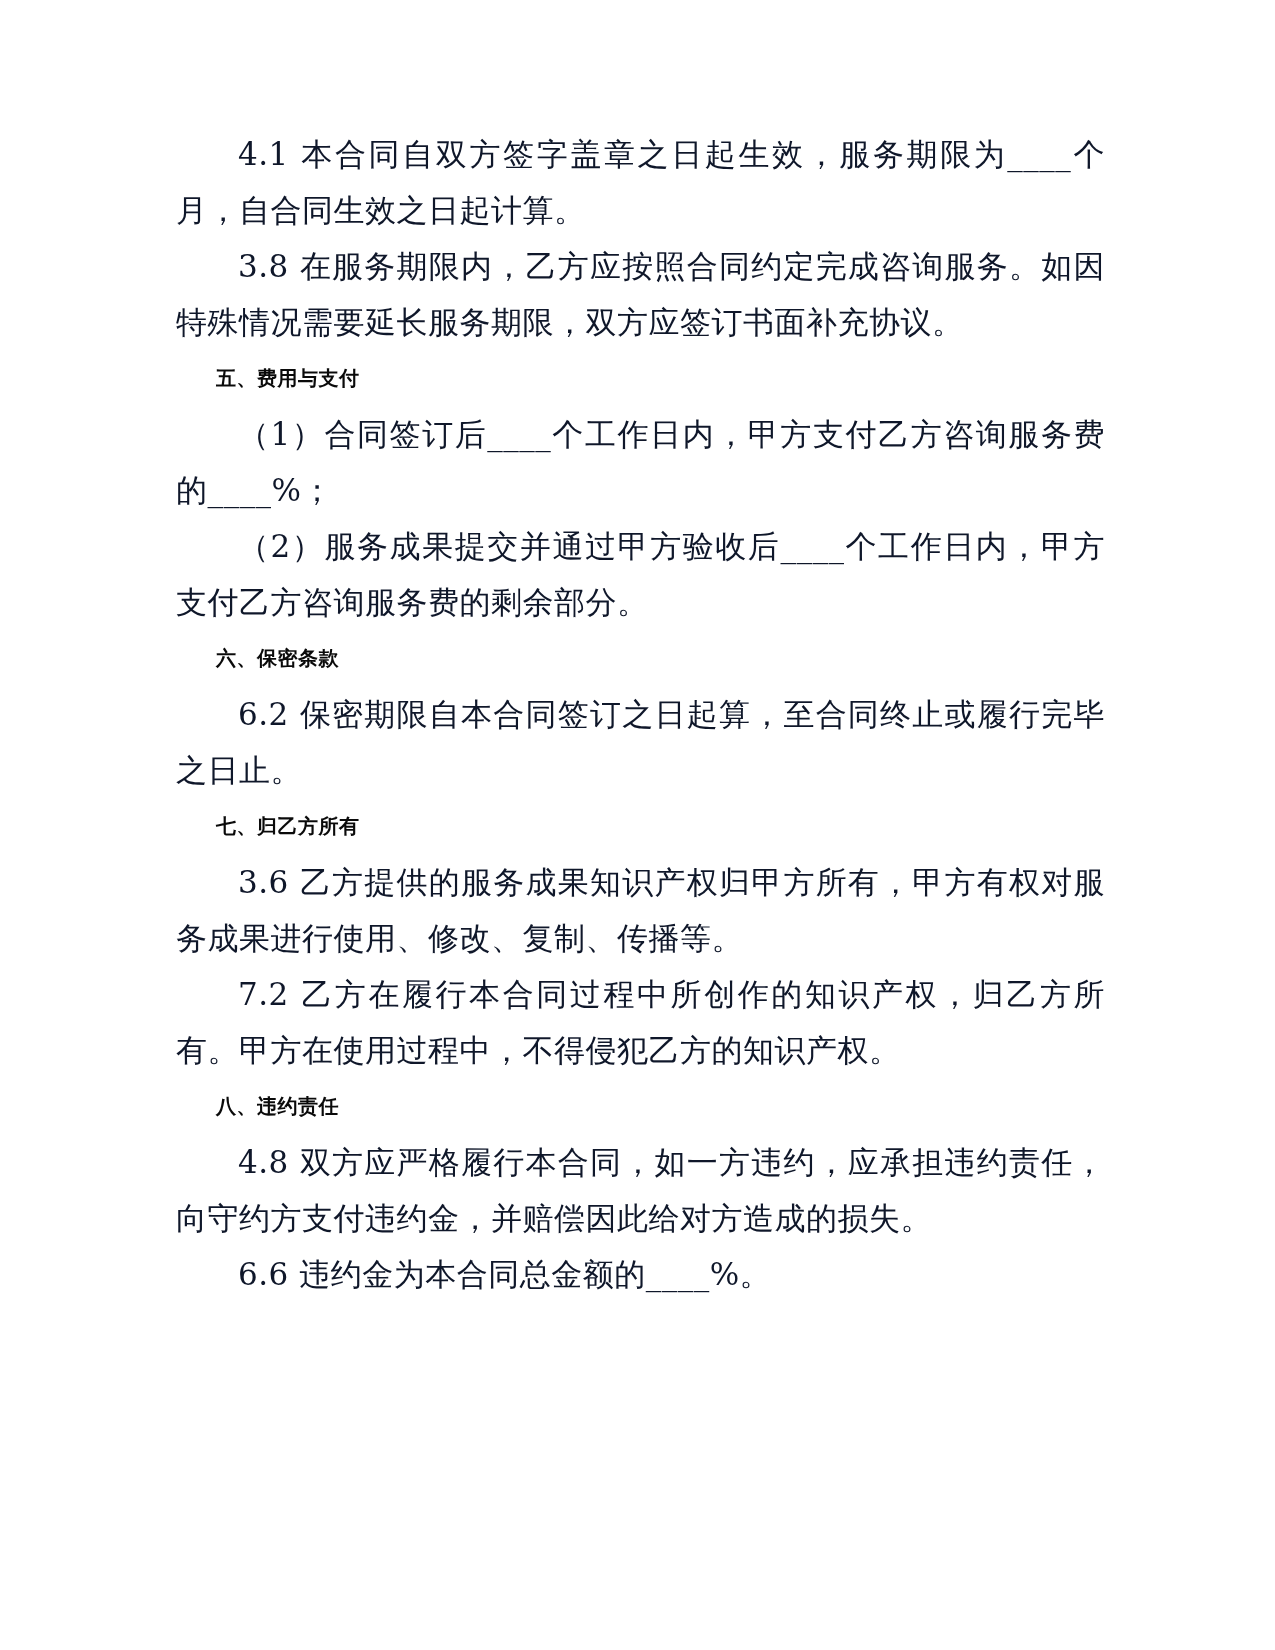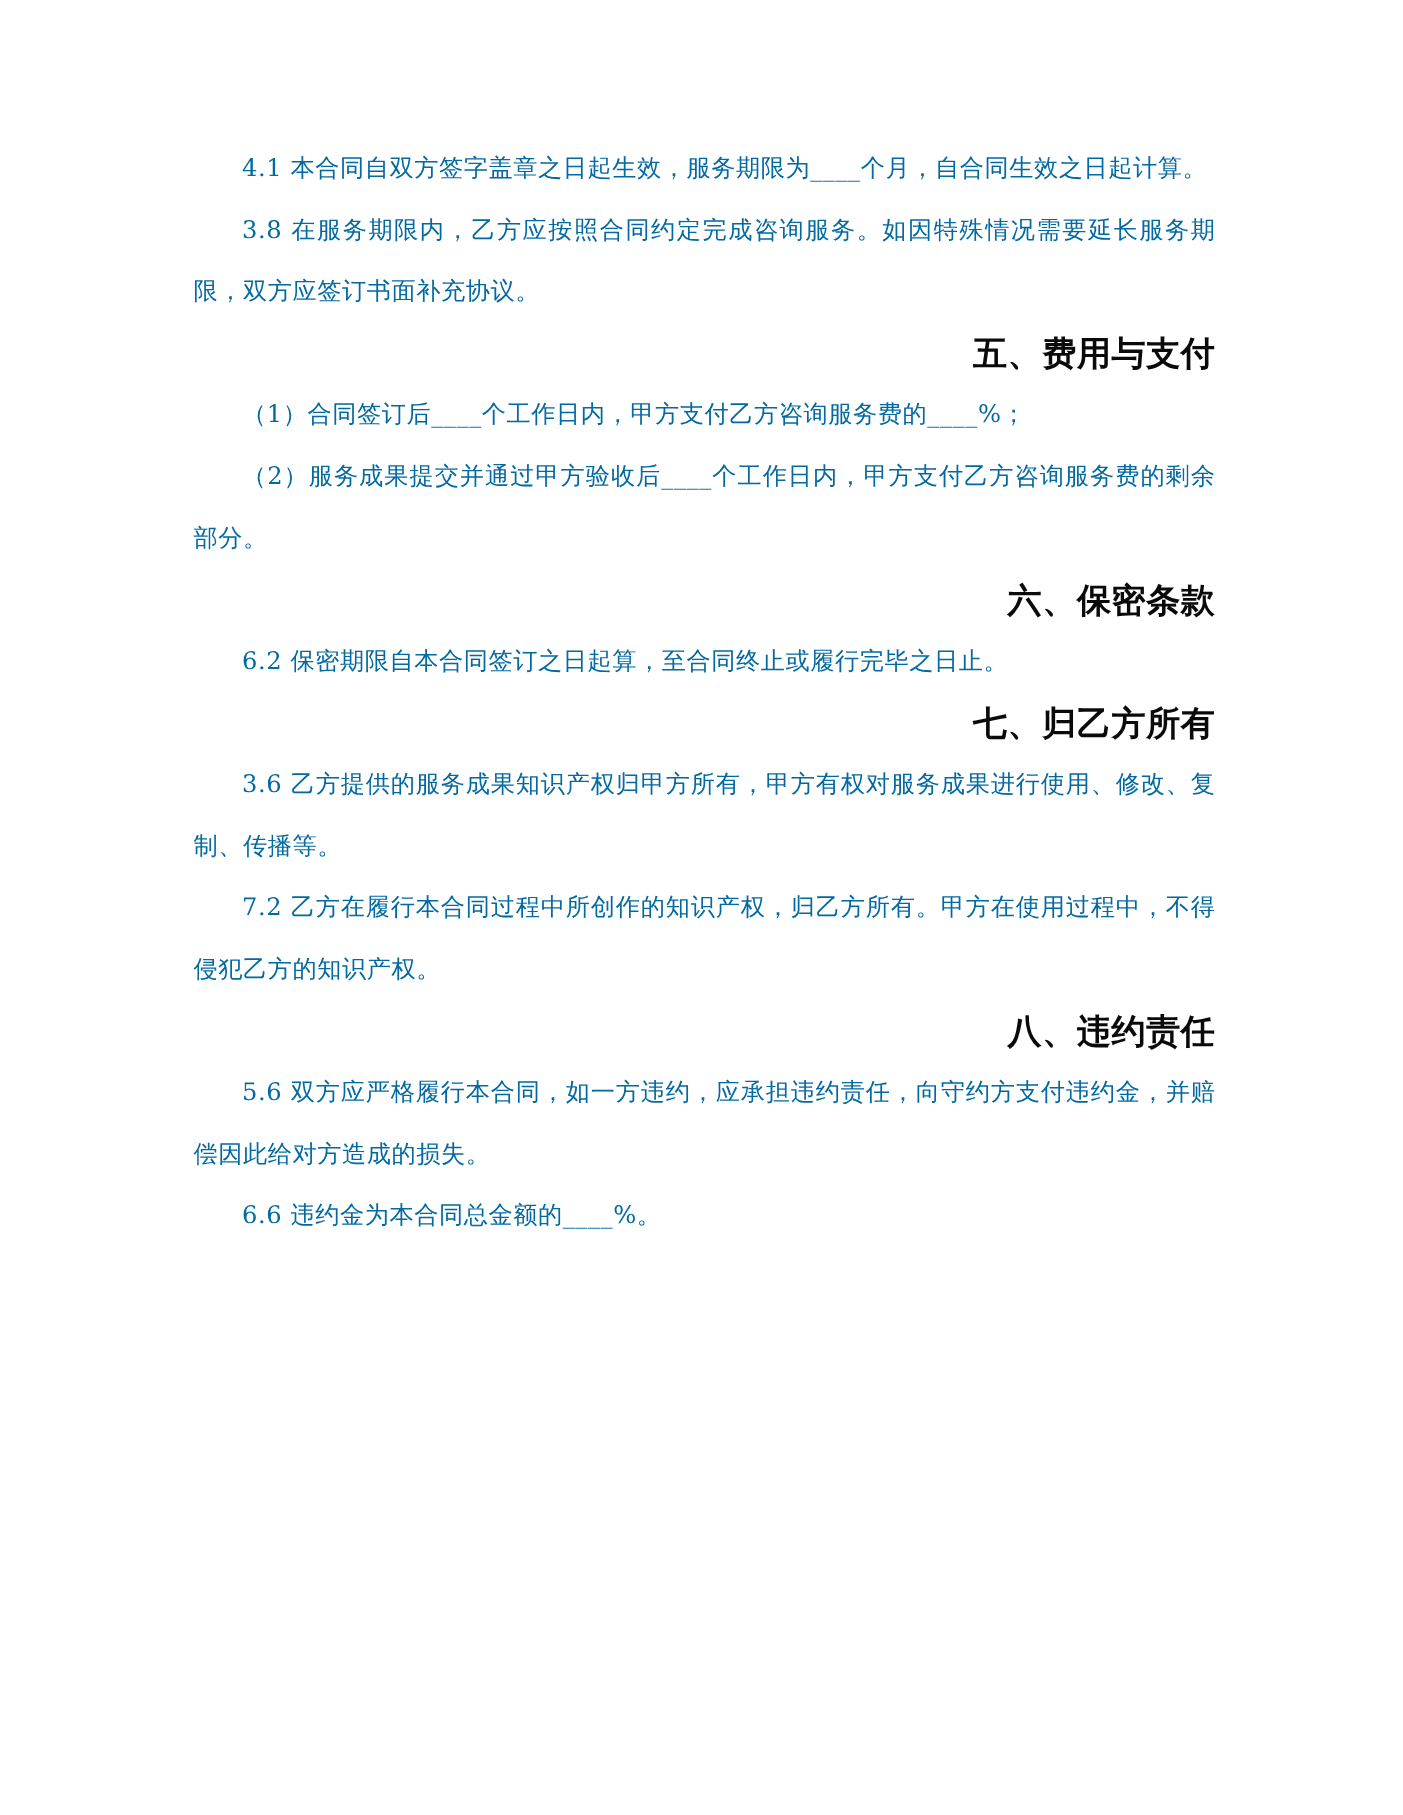--- a/index.html
+++ b/index.html
@@ -12,50 +12,49 @@
     box-sizing: border-box;
     width: 1275px;
     height: 1650px;
     margin: 0 auto;
     background: #ffffff;
     padding: 126px 170px 0 176px;
     overflow: hidden;
   }
   .para {
     font-family: "DejaVu Serif", "Liberation Serif", serif;
-    font-size: 22px;
+    font-size: 31px;
     line-height: 56px;
-    color: #0369a1;
+    color: #0f172a;
     margin: 0;
     text-indent: 2em;
     text-align: justify;
     letter-spacing: 0.5px;
   }
   .heading {
     font-family: "DejaVu Sans", "Liberation Sans", sans-serif;
     font-weight: bold;
-    font-size: 31px;
+    font-size: 20px;
     line-height: 56px;
     color: #0a0a0a;
     margin: 0;
     text-indent: 2em;
     letter-spacing: 0.5px;
-    text-align: right;
   }
 </style>
 </head>
 <body>
 
 <div class="page">
   <p class="para">4.1 本合同自双方签字盖章之日起生效，服务期限为____个月，自合同生效之日起计算。</p>
   <p class="para">3.8 在服务期限内，乙方应按照合同约定完成咨询服务。如因特殊情况需要延长服务期限，双方应签订书面补充协议。</p>
   <p class="heading">五、费用与支付</p>
   <p class="para">（1）合同签订后____个工作日内，甲方支付乙方咨询服务费的____%；</p>
   <p class="para">（2）服务成果提交并通过甲方验收后____个工作日内，甲方支付乙方咨询服务费的剩余部分。</p>
   <p class="heading">六、保密条款</p>
   <p class="para">6.2 保密期限自本合同签订之日起算，至合同终止或履行完毕之日止。</p>
   <p class="heading">七、归乙方所有</p>
   <p class="para">3.6 乙方提供的服务成果知识产权归甲方所有，甲方有权对服务成果进行使用、修改、复制、传播等。</p>
   <p class="para">7.2 乙方在履行本合同过程中所创作的知识产权，归乙方所有。甲方在使用过程中，不得侵犯乙方的知识产权。</p>
   <p class="heading">八、违约责任</p>
-  <p class="para">5.6 双方应严格履行本合同，如一方违约，应承担违约责任，向守约方支付违约金，并赔偿因此给对方造成的损失。</p>
+  <p class="para">4.8 双方应严格履行本合同，如一方违约，应承担违约责任，向守约方支付违约金，并赔偿因此给对方造成的损失。</p>
   <p class="para">6.6 违约金为本合同总金额的____%。</p>
 </div>
 
 </body></html>

